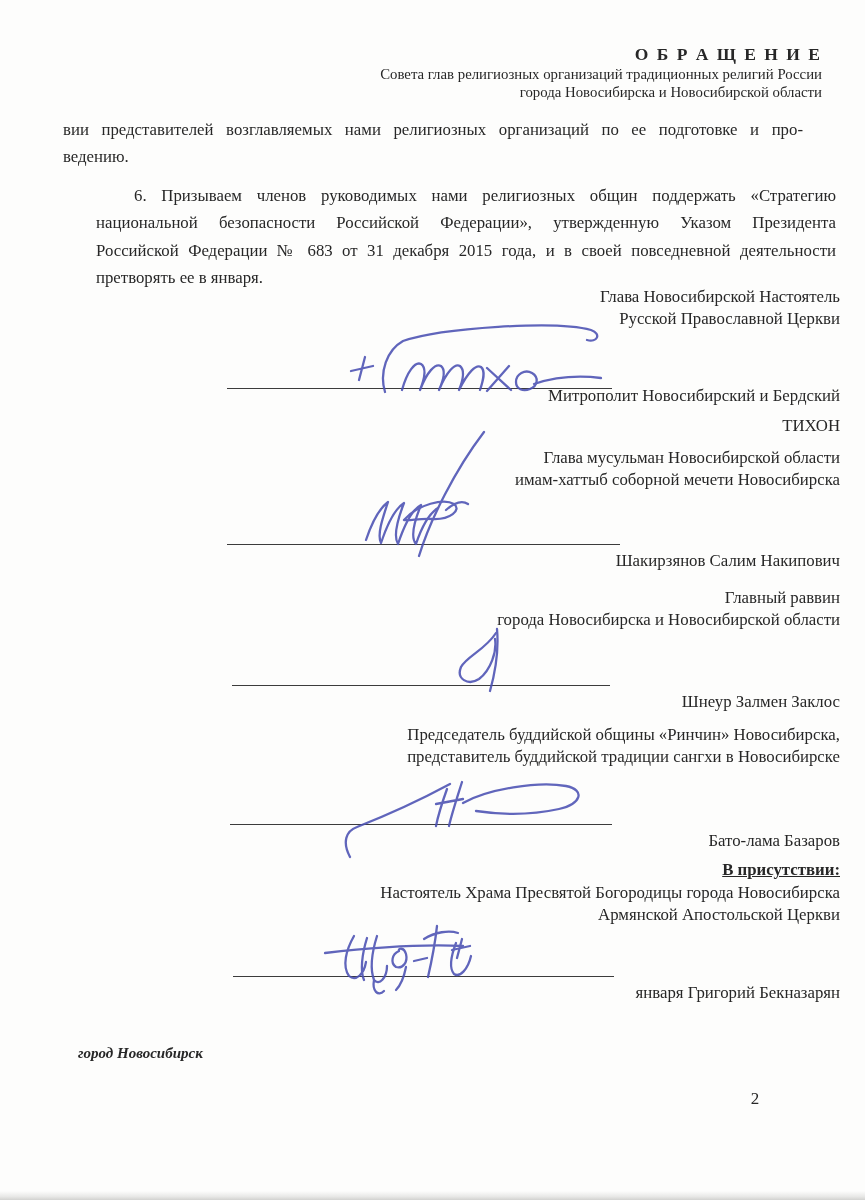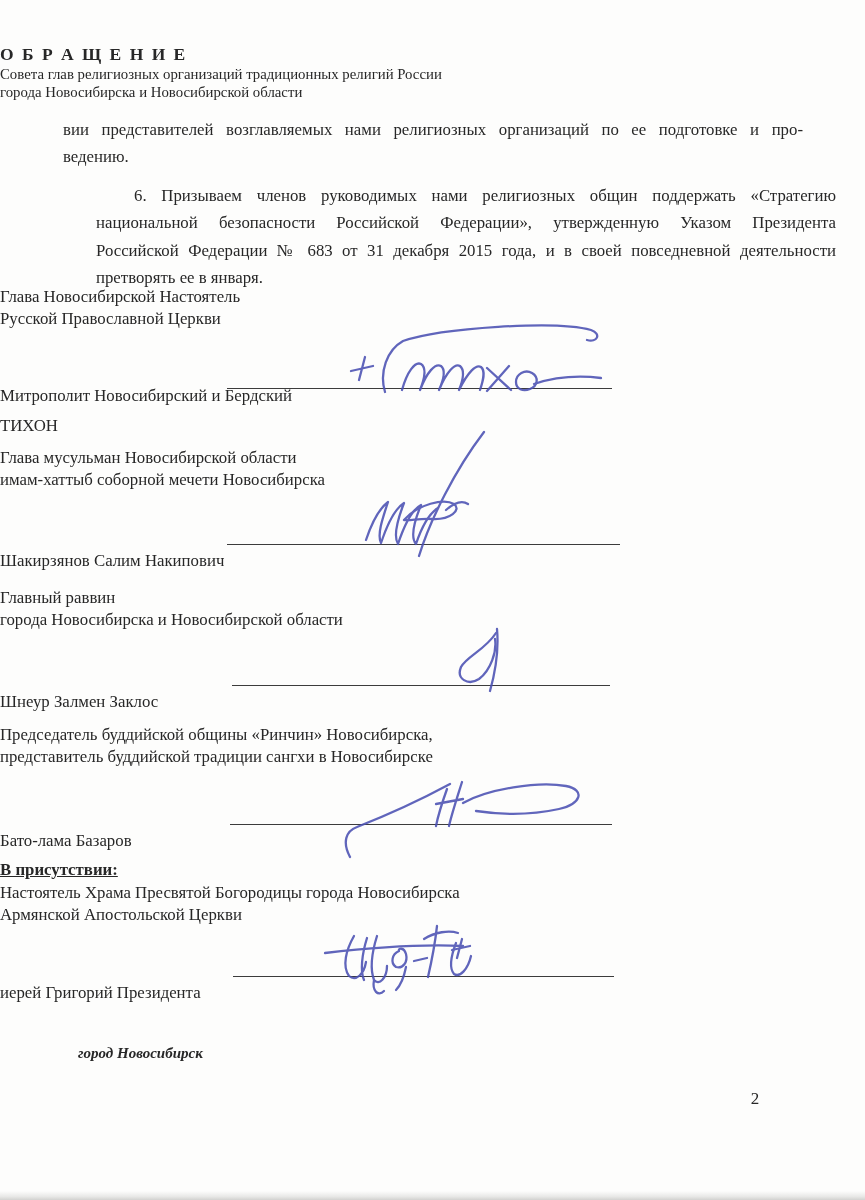--- a/index.html
+++ b/index.html
@@ -6,21 +6,21 @@
   .page{
     position:relative;
     width:865px;height:1200px;
     margin:0 auto;
     background:#fdfdfc;
     overflow:hidden;
     font-family:"Liberation Serif","DejaVu Serif",serif;
     color:#272727;
   }
   .abs{position:absolute;}
-  .ctr{text-align:left;}
+  .ctr{text-align:right;}
   .doc-title{
     left:0;top:44px;width:822px;
     font-size:17.5px;letter-spacing:2px;font-weight:bold;
   }
   .doc-sub1{left:0;top:66px;width:822px;font-size:14.8px;}
   .doc-sub2{left:0;top:84px;width:822px;font-size:14.8px;}
   .bodytext{left:63px;width:740px;font-size:16.8px;}
   .bline{line-height:27.3px;height:27.3px;white-space:nowrap;}
   .just{text-align:justify;text-align-last:justify;white-space:normal;}
   .ind{padding-left:38px;}
@@ -83,21 +83,21 @@
   <div class="abs ctr sigzone" style="top:747px;">представитель буддийской традиции сангхи в Новосибирске</div>
   <div class="sigline" style="left:230px;top:824px;width:382px;"></div>
   <div class="abs ctr sigzone" style="top:831px;">Бато-лама Базаров</div>
 
   <div class="abs ctr sigzone" style="top:860px;">
     <span class="presence-h">В присутствии:</span>
   </div>
   <div class="abs ctr sigzone" style="top:905px;">Армянской Апостольской Церкви</div>
   <div class="abs ctr sigzone" style="top:883px;">Настоятель Храма Пресвятой Богородицы города Новосибирска</div>
   <div class="sigline" style="left:233px;top:976px;width:381px;"></div>
-  <div class="abs ctr sigzone" style="top:983px;">иерей Григорий Президента</div>
+  <div class="abs ctr sigzone" style="top:983px;">января Григорий Бекназарян</div>
 
   <svg class="abs sig-svg" width="865" height="1200" viewBox="0 0 865 1200">
     <g class="ink" stroke="#4b51b3">
       <path d="M351 371 L373 366 M365 357 L359 380"></path>
       <path d="M385 392 C379 372 387 350 403 341 C441 328 556 320 591 330 C602 334 597 343 587 340"></path>
       <path d="M402 390 C407 372 415 361 421 364 C427 368 424 380 420 390 C427 372 435 363 441 366 C446 370 443 381 439 390 C447 371 455 363 460 366 C465 370 463 380 459 390 C468 372 476 364 481 367 C486 371 483 381 480 390"></path>
       <path d="M487 368 L511 390 M509 366 L487 391"></path>
       <path d="M516 382 C516 374 525 369 532 373 C539 377 538 386 530 389 C523 392 516 389 516 382"></path>
       <path d="M534 384 C552 378 576 375 601 378"></path>
     </g>

